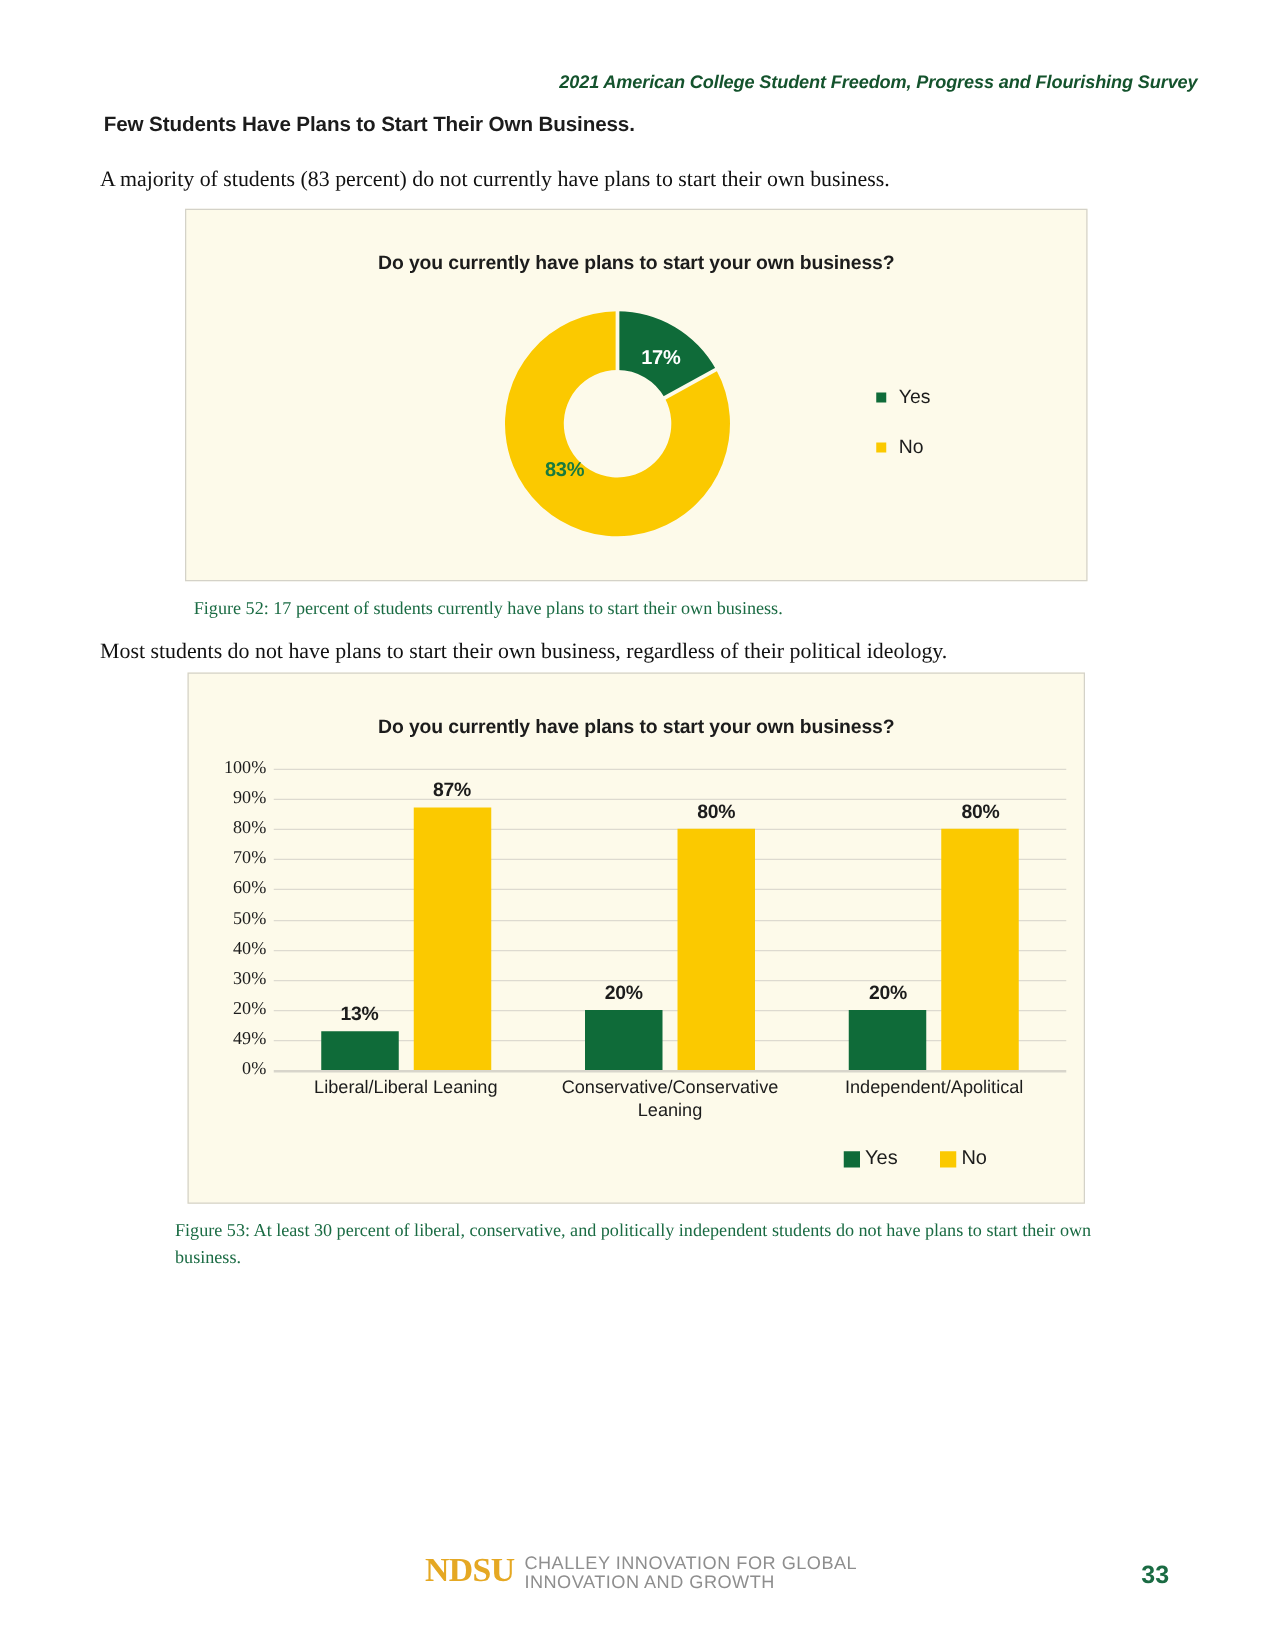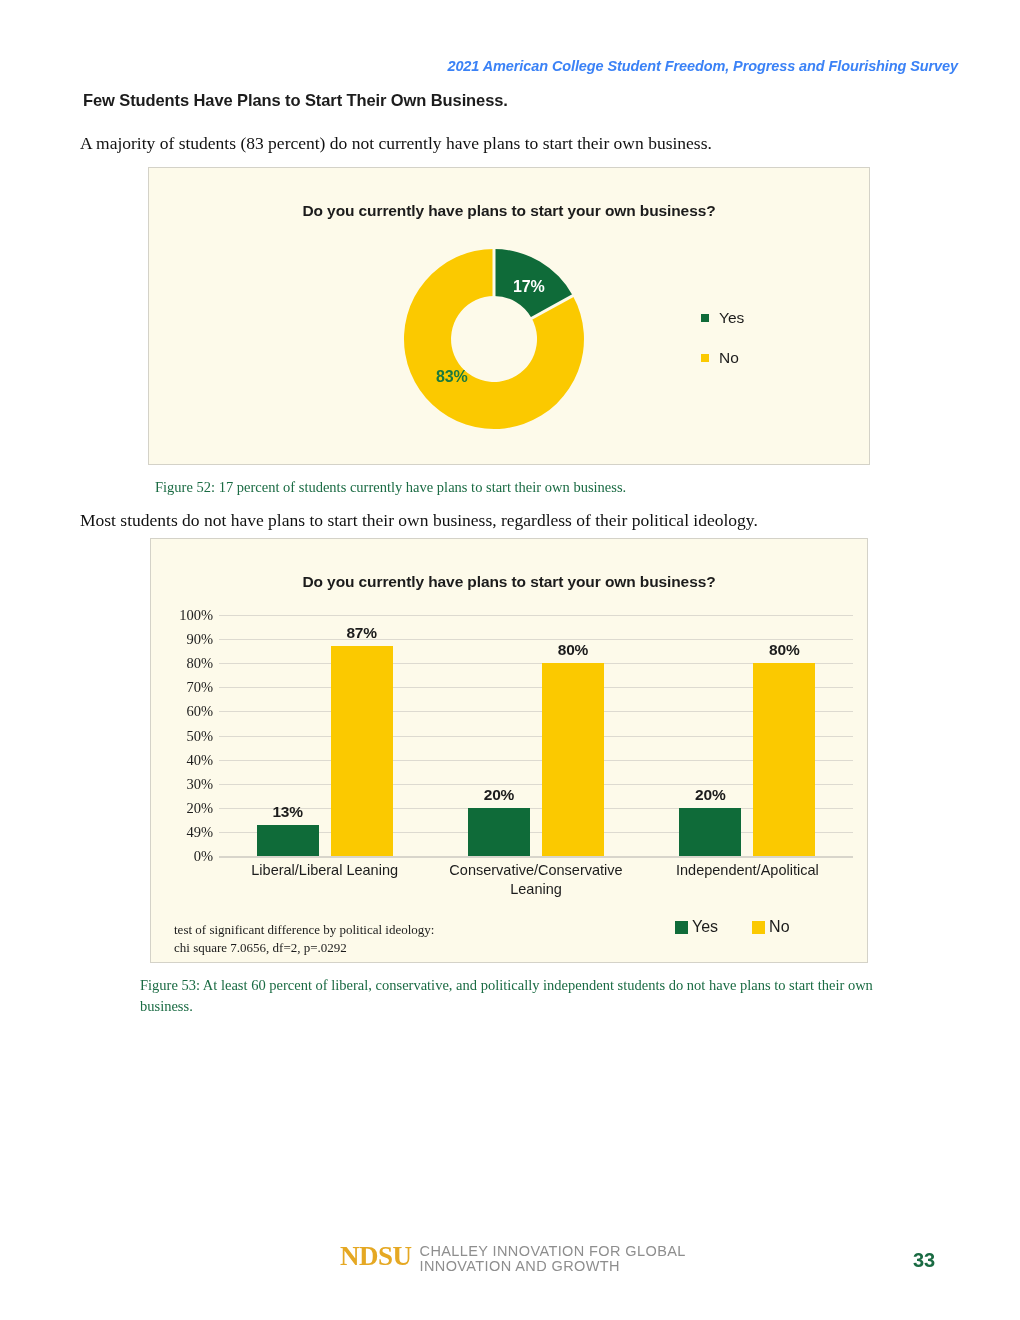--- a/index.html
+++ b/index.html
@@ -21,21 +21,21 @@
 
   
   .running-head {
     position: absolute;
     top: 58px;
     right: 62px;
     font-family: "Liberation Sans", sans-serif;
     font-style: italic;
     font-weight: bold;
     font-size: 14.5px;
-    color: #3b82f6;
+    color: #14532d;
     letter-spacing: -0.1px;
     white-space: nowrap;
   }
 
   
   .section-heading {
     position: absolute;
     top: 91px;
     left: 83px;
     font-family: "Liberation Sans", sans-serif;
@@ -400,38 +400,34 @@
           <div class="bar-value" style="left: 565.333px; bottom: 196.8px;">80%</div>
         </div>
     </div>
 
     <div class="cat-labels">
         <div class="cat-label" style="left: 105.667px; top: 0px; width: 203.333px;">Liberal/Liberal Leaning</div>
         <div class="cat-label" style="left: 317px; top: 0px; width: 203.333px;">Conservative/Conservative Leaning</div>
         <div class="cat-label" style="left: 528.333px; top: 0px; width: 203.333px;">Independent/Apolitical</div>
       </div>
 
-    <div class="stat-note">
-      <div>test of significant difference by political ideology:</div>
-      <div>chi square 7.0656, df=2, p=.0292</div>
-    </div>
 
     <div class="legend-h">
       <div class="legend-row">
         <span class="swatch" style="background:#0f6b39"></span>
         <span class="legend-text">Yes</span>
       </div>
       <div class="legend-row">
         <span class="swatch" style="background:#fbc900"></span>
         <span class="legend-text">No</span>
       </div>
     </div>
   </div>
 
-  <div class="caption" id="caption-53">Figure 53: At least 60 percent of liberal, conservative, and politically independent students do not have plans to start their own business.</div>
+  <div class="caption" id="caption-53">Figure 53: At least 30 percent of liberal, conservative, and politically independent students do not have plans to start their own business.</div>
 
   <div class="footer">
     <div class="footer-logo">
       <span class="ndsu">NDSU</span>
       <span class="institute">
         <span>CHALLEY INNOVATION FOR GLOBAL</span><br>
         <span>INNOVATION AND GROWTH</span>
       </span>
     </div>
     <div class="page-number">33</div>

